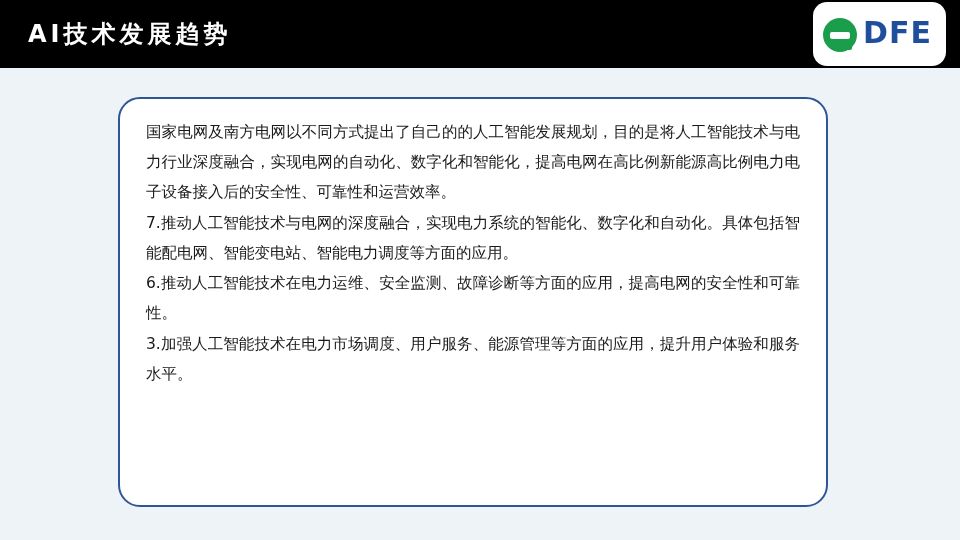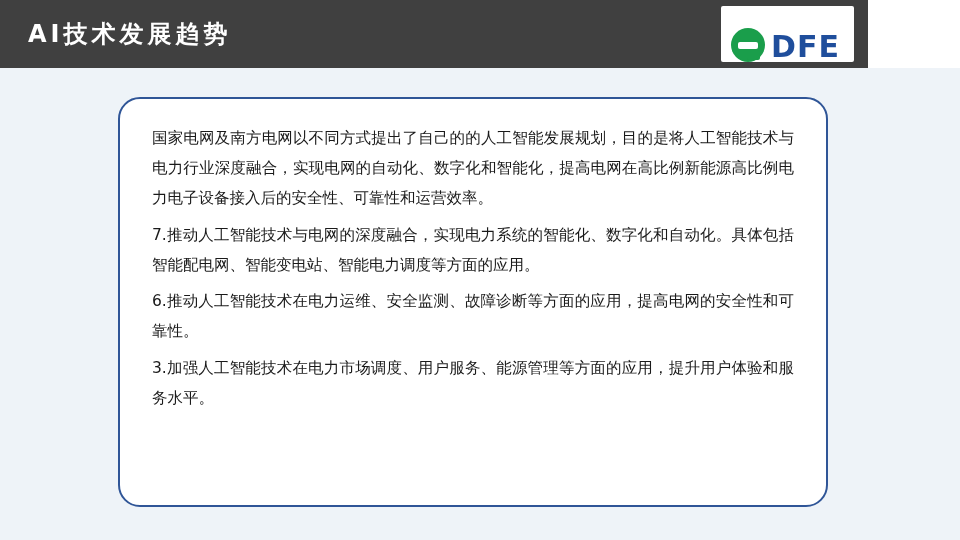--- a/index.html
+++ b/index.html
@@ -18,45 +18,45 @@
     width: 960px;
     height: 540px;
     background: #ffffff;
     box-sizing: border-box;
   }
   
   .header {
     position: absolute;
     left: 0;
     top: 0;
-    width: 868px;
+    width: 960px;
     height: 68px;
-    background: #404040;
+    background: #000000;
     display: flex;
     align-items: center;
     justify-content: space-between;
     box-sizing: border-box;
   }
   .header-title {
     color: #ffffff;
     font-size: 24px;
     letter-spacing: 4px;
     font-weight: bold;
     padding-left: 28px;
     font-family: "DejaVu Sans", "Liberation Sans", sans-serif;
     white-space: nowrap;
   }
   .logo-box {
     display: flex;
-    align-items: flex-end;
+    align-items: flex-start;
     background: #ffffff;
     height: 48px;
     margin-right: 14px;
-    padding: 8px 14px 0 10px;
-    border-radius: 2px;
+    padding: 16px 14px 0 10px;
+    border-radius: 14px;
   }
   .logo-mark {
     width: 34px;
     height: 34px;
     border-radius: 50%;
     background: #1a9e4b;
     position: relative;
     margin-right: 6px;
     display: inline-block;
   }
@@ -109,21 +109,21 @@
     border-radius: 22px;
     box-sizing: border-box;
     padding: 18px 26px 10px 26px;
   }
   .para {
     color: #1a1a1a;
     font-size: 15.5px;
     line-height: 1.95;
     text-align: justify;
     font-family: "DejaVu Sans", "Liberation Sans", sans-serif;
-    margin: 6px;
+    margin: 0;
   }
   .para + .para {
     margin-top: 0;
   }
 </style>
 </head>
 <body>
 
 <div class="slide">
 

